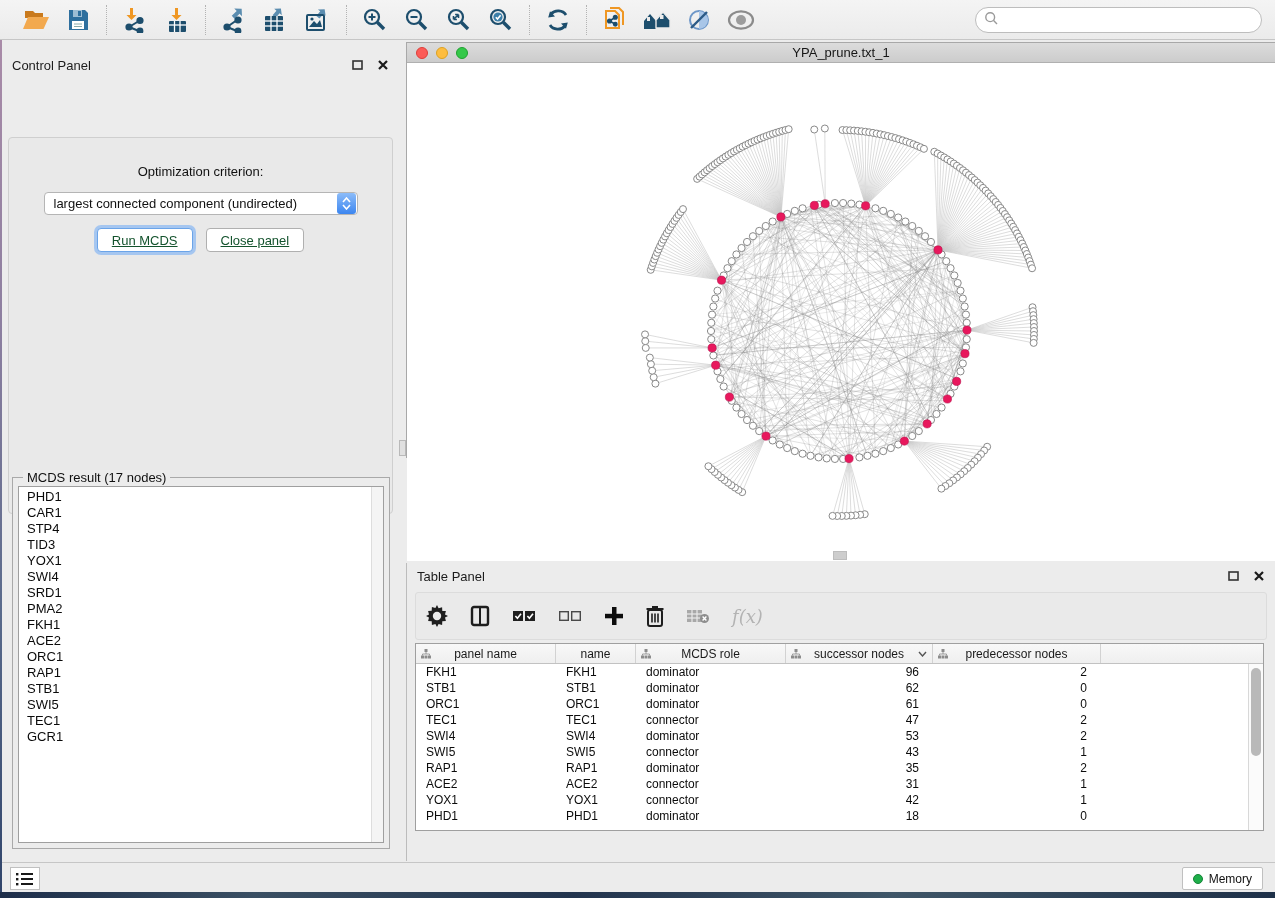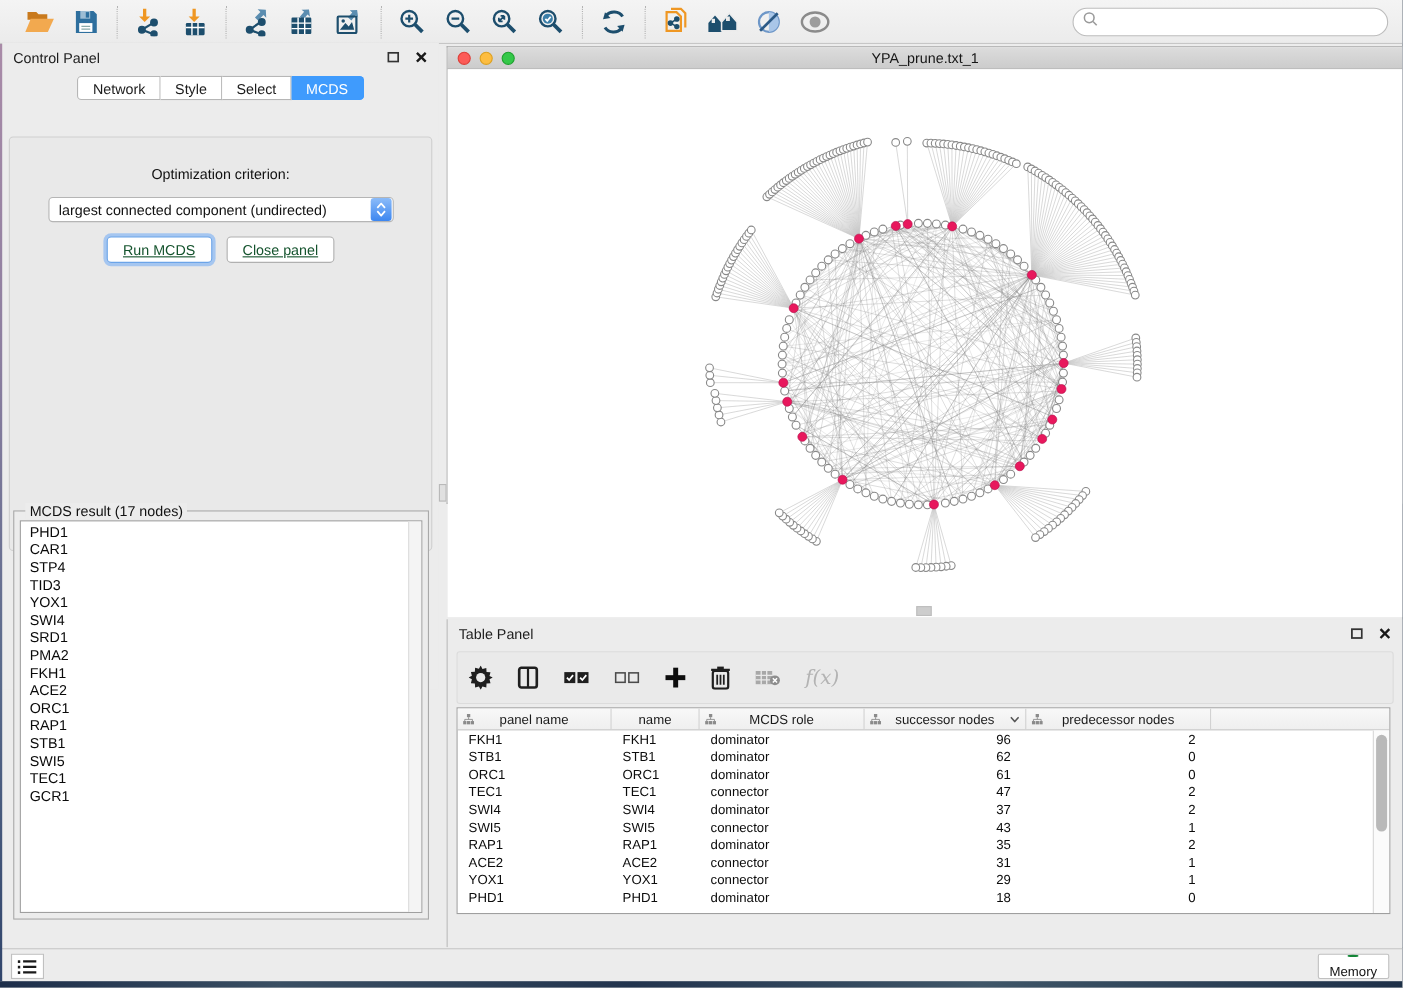--- a/index.html
+++ b/index.html
@@ -22,21 +22,21 @@
   .tb-btn { width:32px; height:30px; display:flex; align-items:center; justify-content:center;
     background:transparent; border:none; cursor:pointer; }
   .tb-btn svg { display:block; }
   .search-wrap { position:absolute; right:13px; top:7px; }
   .search-box { width:287px; height:26px; border:1px solid #bdbdbd; border-radius:13px; background:#fff;
     display:flex; align-items:center; padding-left:8px; }
   .search-box input { border:none; outline:none; flex:1; height:20px; font-size:13px; background:transparent;
     font-family:"Liberation Sans",sans-serif; }
 
   
-  .control-panel { position:absolute; left:2px; top:39px; width:397px; height:588px; background:#ececec; }
+  .control-panel { position:absolute; left:2px; top:52px; width:397px; height:588px; background:#ececec; }
   .panel-head { position:relative; height:26px; display:flex; align-items:center; padding:0 10px; }
   .panel-title { font-size:13px; color:#1c1c1c; }
   .panel-head-icons { position:absolute; right:8px; top:5px; display:flex; gap:10px; }
   .ph-btn { background:none; border:none; cursor:pointer; width:16px; height:16px;
     display:flex; align-items:center; justify-content:center; }
 
   .ctab-row { display:flex; justify-content:center; margin-top:4px; position:relative; z-index:2; }
   .tab { height:22px; padding:0 13px; background:#fff; border:1px solid #b6b6b6; border-left:none;
     font-size:13px; color:#1c1c1c; display:flex; align-items:center; cursor:pointer; }
   .tab:first-child { border-left:1px solid #b6b6b6; border-radius:4px 0 0 4px; }
@@ -113,21 +113,21 @@
 
   .tp-tabs { position:absolute; left:0; right:0; top:273px; display:flex; justify-content:center; }
 
   
   .status-bar { position:absolute; left:0; top:862px; width:1275px; height:30px; background:#ececec;
     border-top:1px solid #c6c6c6; }
   .list-btn { position:absolute; left:10px; top:4px; width:30px; height:23px; background:#fff;
     border:1px solid #c0c0c0; display:flex; align-items:center; justify-content:center; cursor:pointer; }
   .mem-btn { position:absolute; right:12px; top:4px; height:23px; padding:0 10px; background:#fff;
     border:1px solid #c0c0c0; border-radius:2px; display:flex; align-items:center; gap:6px;
-    font-size:12px; color:#111; cursor:pointer; font-family:"Liberation Sans",sans-serif;flex-direction:column; }
+    font-size:12px; color:#111; cursor:pointer; font-family:"Liberation Sans",sans-serif; }
   .mem-dot { width:10px; height:10px; border-radius:50%; background:#1faf4a; border:1px solid #148537; }
 </style>
 </head>
 <body>
 
 <div class="app">
 
   <div class="toolbar">
       <div class="tb-group">
         <button class="tb-btn">
@@ -315,26 +315,20 @@
               <rect x="1" y="1" width="9" height="8" fill="none" stroke="#333" stroke-width="1.6"></rect>
             </svg>
           </button>
         <button class="ph-btn">
             <svg width="10" height="10" viewBox="0 0 10 10">
               <path d="M1 1 L9 9 M9 1 L1 9" stroke="#1a1a1a" stroke-width="2.2"></path>
             </svg>
           </button>
       </span>
     </div>
-    <div class="ctab-row">
-        <div class="tab">Network</div>
-        <div class="tab">Style</div>
-        <div class="tab">Select</div>
-        <div class="tab sel">MCDS</div>
-      </div>
     <div class="ctab-content">
       <div class="crit-label">Optimization criterion:</div>
       <div class="mac-select">
         <span class="val">largest connected component (undirected)</span>
         <span class="stepper">
           <svg width="9" height="6" viewBox="0 0 9 6">
               <path d="M1 5 L4.5 1 L8 5" fill="none" stroke="#fff" stroke-width="1.6"></path>
             </svg>
           <svg width="9" height="6" viewBox="0 0 9 6">
               <path d="M1 1 L4.5 5 L8 1" fill="none" stroke="#fff" stroke-width="1.6"></path>
@@ -1289,21 +1283,21 @@
             <div class="td" style="width: 140px; padding: 0px 0px 0px 10px;">TEC1</div>
             <div class="td" style="width: 80px; padding: 0px 0px 0px 10px;">TEC1</div>
             <div class="td" style="width: 150px; padding: 0px 0px 0px 10px;">connector</div>
             <div class="td num" style="width: 147px; padding: 0px 14px 0px 0px;">47</div>
             <div class="td num" style="width: 168px; padding: 0px 14px 0px 0px;">2</div>
           </div>
           <div class="tr">
             <div class="td" style="width: 140px; padding: 0px 0px 0px 10px;">SWI4</div>
             <div class="td" style="width: 80px; padding: 0px 0px 0px 10px;">SWI4</div>
             <div class="td" style="width: 150px; padding: 0px 0px 0px 10px;">dominator</div>
-            <div class="td num" style="width: 147px; padding: 0px 14px 0px 0px;">37</div>
+            <div class="td num" style="width: 147px; padding: 0px 14px 0px 0px;">53</div>
             <div class="td num" style="width: 168px; padding: 0px 14px 0px 0px;">2</div>
           </div>
           <div class="tr">
             <div class="td" style="width: 140px; padding: 0px 0px 0px 10px;">SWI5</div>
             <div class="td" style="width: 80px; padding: 0px 0px 0px 10px;">SWI5</div>
             <div class="td" style="width: 150px; padding: 0px 0px 0px 10px;">connector</div>
             <div class="td num" style="width: 147px; padding: 0px 14px 0px 0px;">43</div>
             <div class="td num" style="width: 168px; padding: 0px 14px 0px 0px;">1</div>
           </div>
           <div class="tr">
@@ -1317,21 +1311,21 @@
             <div class="td" style="width: 140px; padding: 0px 0px 0px 10px;">ACE2</div>
             <div class="td" style="width: 80px; padding: 0px 0px 0px 10px;">ACE2</div>
             <div class="td" style="width: 150px; padding: 0px 0px 0px 10px;">connector</div>
             <div class="td num" style="width: 147px; padding: 0px 14px 0px 0px;">31</div>
             <div class="td num" style="width: 168px; padding: 0px 14px 0px 0px;">1</div>
           </div>
           <div class="tr">
             <div class="td" style="width: 140px; padding: 0px 0px 0px 10px;">YOX1</div>
             <div class="td" style="width: 80px; padding: 0px 0px 0px 10px;">YOX1</div>
             <div class="td" style="width: 150px; padding: 0px 0px 0px 10px;">connector</div>
-            <div class="td num" style="width: 147px; padding: 0px 14px 0px 0px;">29</div>
+            <div class="td num" style="width: 147px; padding: 0px 14px 0px 0px;">42</div>
             <div class="td num" style="width: 168px; padding: 0px 14px 0px 0px;">1</div>
           </div>
           <div class="tr">
             <div class="td" style="width: 140px; padding: 0px 0px 0px 10px;">PHD1</div>
             <div class="td" style="width: 80px; padding: 0px 0px 0px 10px;">PHD1</div>
             <div class="td" style="width: 150px; padding: 0px 0px 0px 10px;">dominator</div>
             <div class="td num" style="width: 147px; padding: 0px 14px 0px 0px;">18</div>
             <div class="td num" style="width: 168px; padding: 0px 14px 0px 0px;">0</div>
           </div>
         </div>

